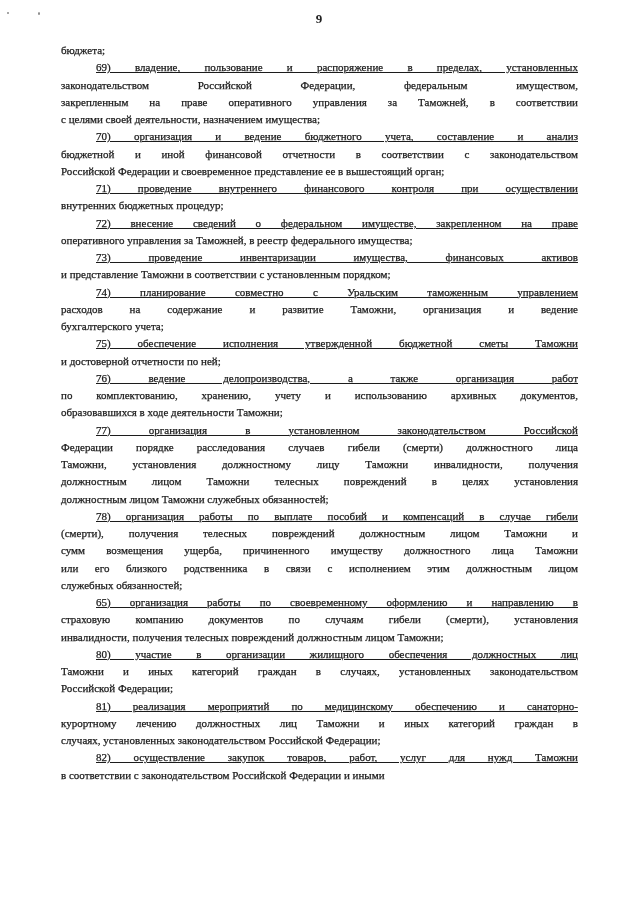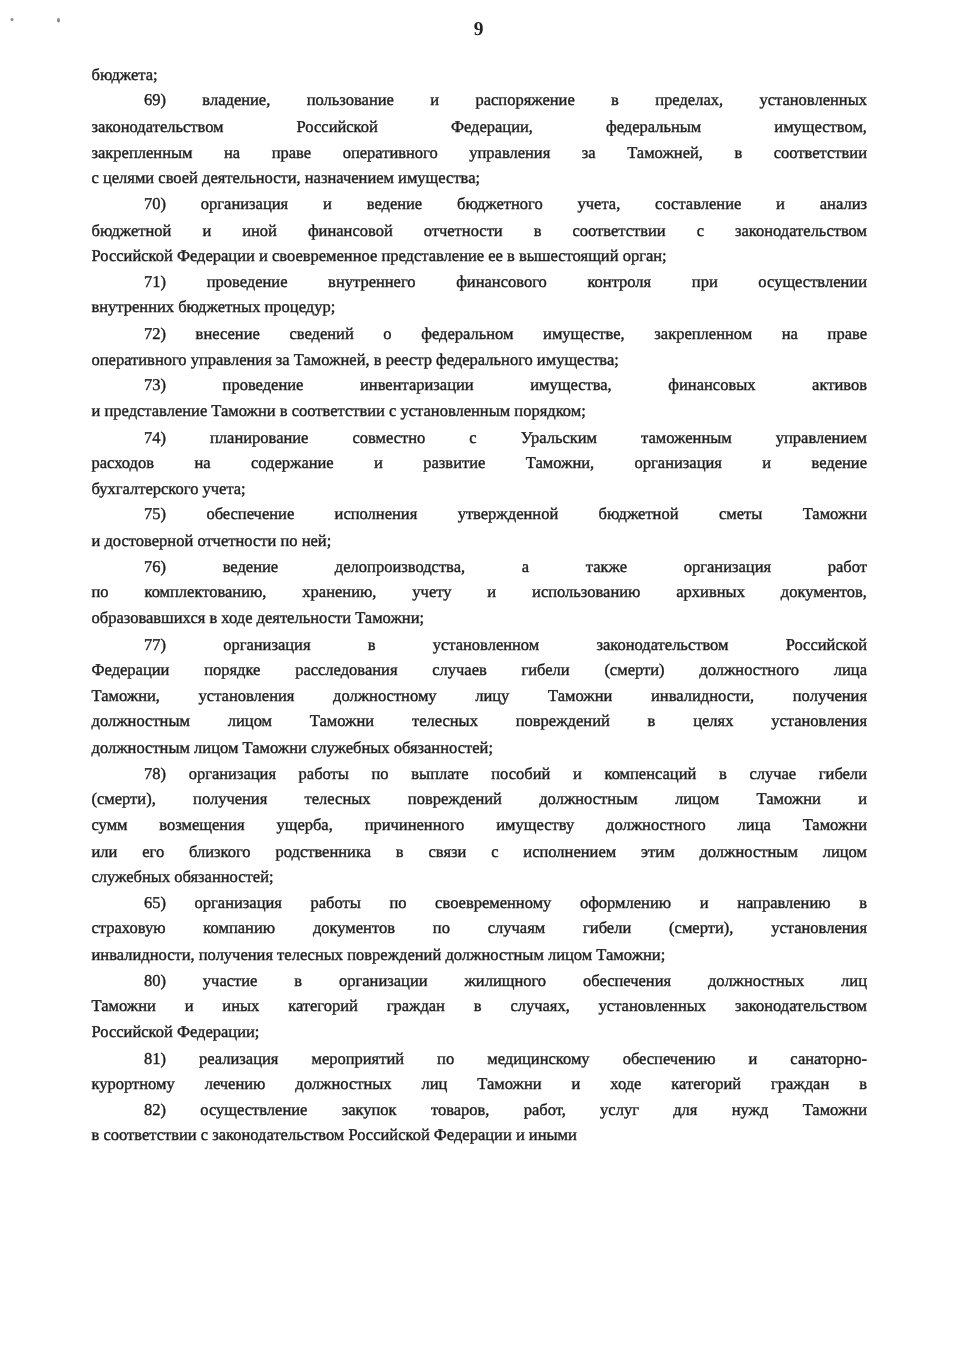--- a/index.html
+++ b/index.html
@@ -27,21 +27,21 @@
     -webkit-text-stroke: 0.25px #1c1c1c;
   }
   .line {
     text-align: justify;
     text-align-last: justify;
     white-space: normal;
     height: 17.25px;
     overflow: visible;
   }
   .line.last { text-align: left; text-align-last: left; }
-  .line.indent { text-indent: 35px; }
+  .line.indent { text-indent: 35px; text-decoration: underline; }
   .speck {
     position: absolute;
     background: #8a8a8a;
     border-radius: 50%;
   }
   .speck.s1 { left: 7px;  top: 12px; width: 2px; height: 2px; }
   .speck.s2 { left: 38px; top: 12px; width: 2px; height: 3px; }
 </style>
 </head>
 <body>
@@ -83,17 +83,18 @@
       <div class="line">сумм возмещения ущерба, причиненного имуществу должностного лица Таможни</div>
       <div class="line">или его близкого родственника в связи с исполнением этим должностным лицом</div>
       <div class="line last">служебных обязанностей;</div>
       <div class="line indent">65) организация работы по своевременному оформлению и направлению в</div>
       <div class="line">страховую компанию документов по случаям гибели (смерти), установления</div>
       <div class="line last">инвалидности, получения телесных повреждений должностным лицом Таможни;</div>
       <div class="line indent">80) участие в организации жилищного обеспечения должностных лиц</div>
       <div class="line">Таможни и иных категорий граждан в случаях, установленных законодательством</div>
       <div class="line last">Российской Федерации;</div>
       <div class="line indent">81) реализация мероприятий по медицинскому обеспечению и санаторно-</div>
-      <div class="line">курортному лечению должностных лиц Таможни и ходе категорий граждан в</div>
+      <div class="line">курортному лечению должностных лиц Таможни и иных категорий граждан в</div>
+      <div class="line last">случаях, установленных законодательством Российской Федерации;</div>
       <div class="line indent">82) осуществление закупок товаров, работ, услуг для нужд Таможни</div>
       <div class="line last">в соответствии с законодательством Российской Федерации и иными</div>
     </div>
 </div>
 
 </body></html>

